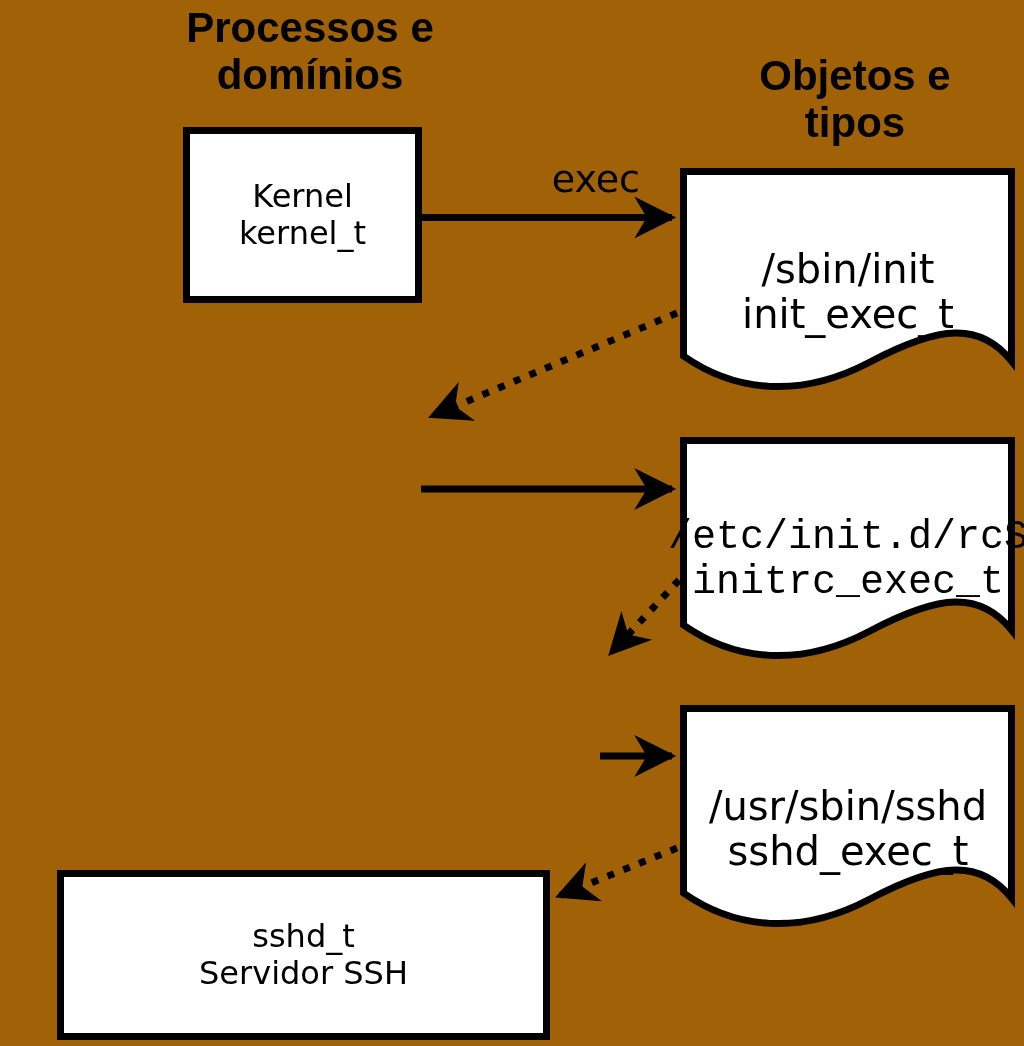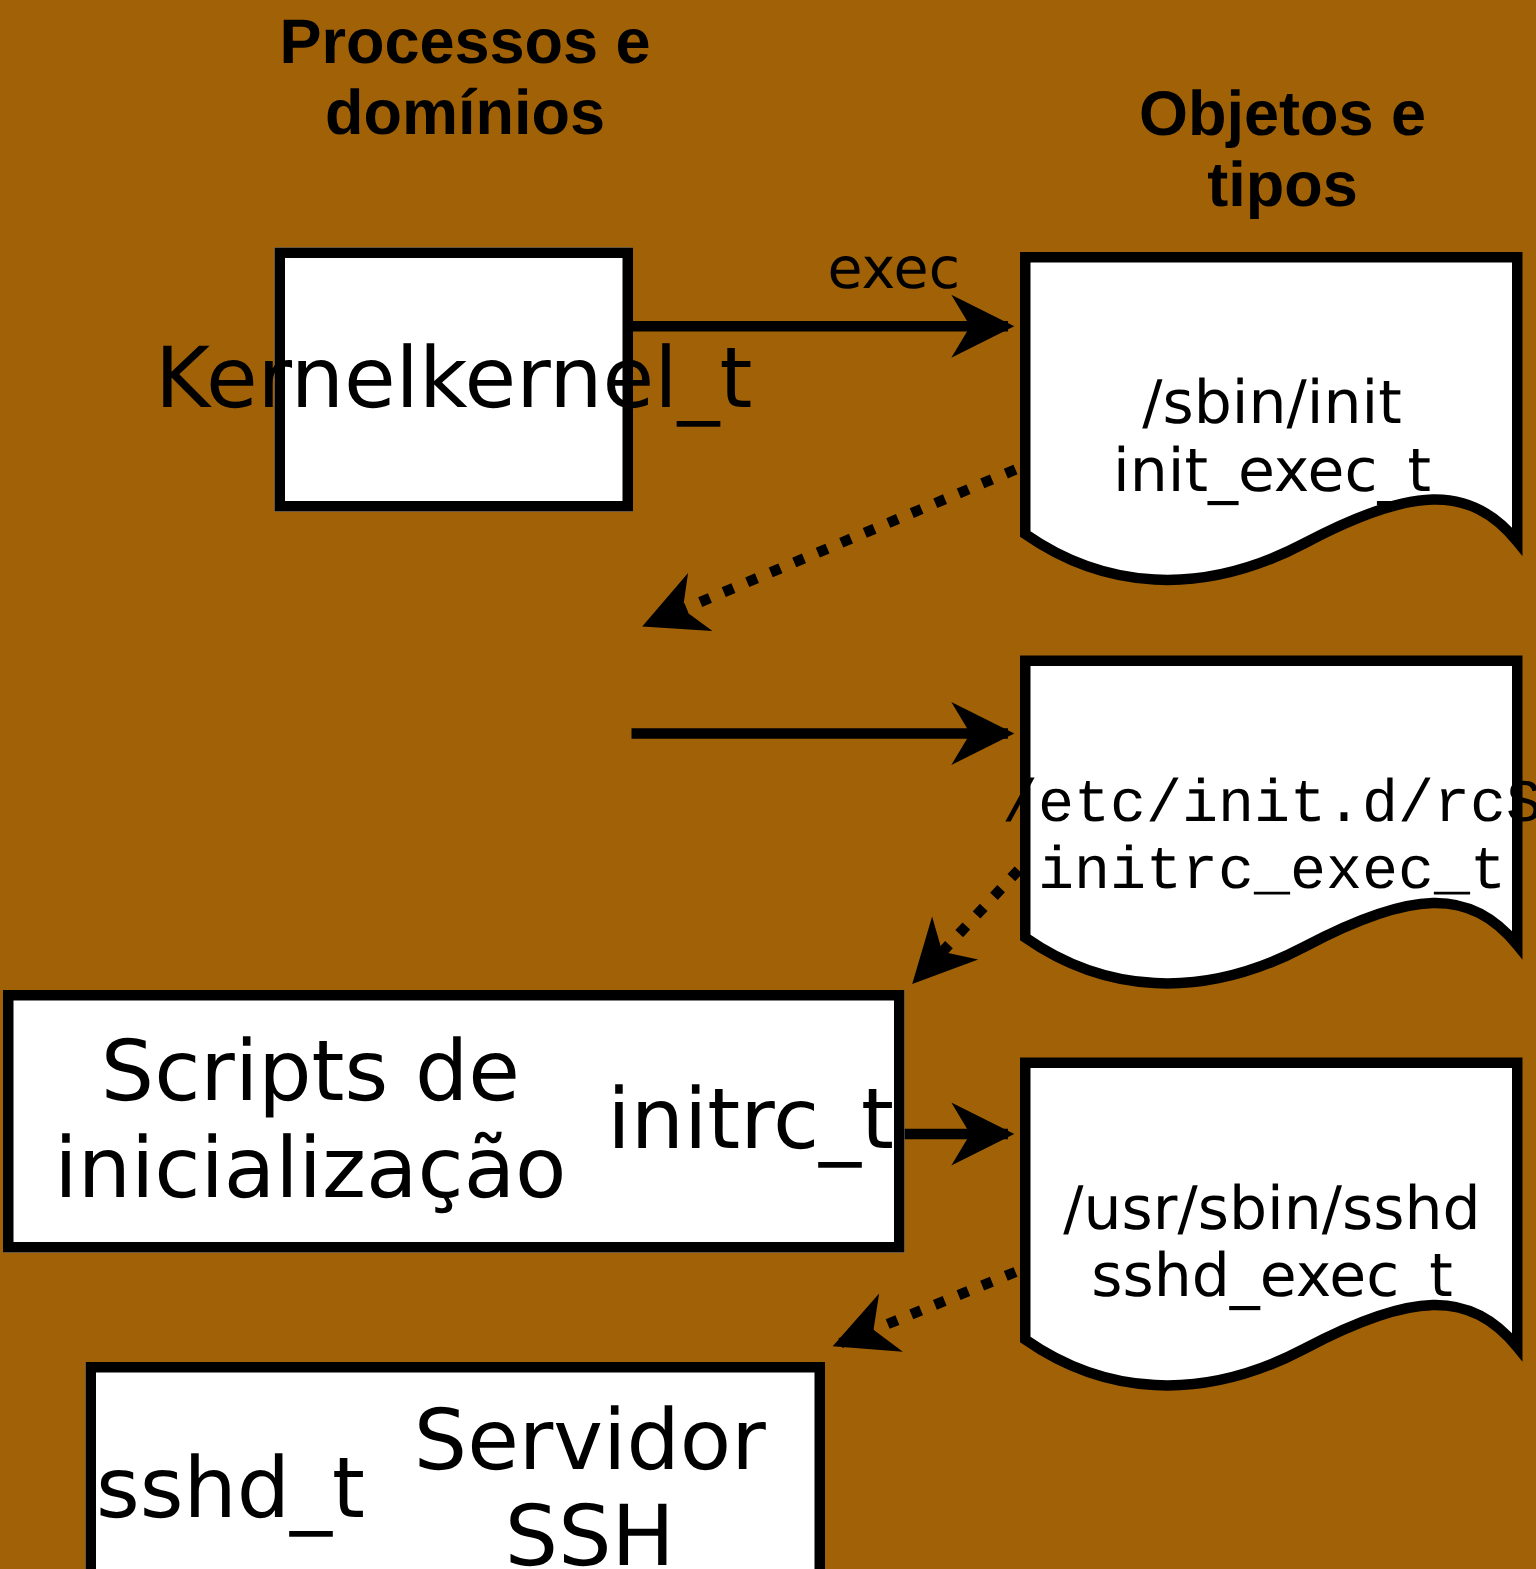--- a/index.html
+++ b/index.html
@@ -25,27 +25,26 @@
     font-size: 42px;
     line-height: 1.13;
     text-align: center;
   }
   .pbox {
     position: absolute;
     box-sizing: border-box;
     background: #ffffff;
     border: 7px solid #000000;
     display: flex;
-    flex-direction: row;
+    flex-direction: column;
     align-items: center;
     justify-content: center;
     text-align: center;
-    font-size: 56px;
+    font-size: 32px;
     line-height: 1.15;
-    margin-top: 38px;
   }
   .doc-label {
     position: absolute;
     display: flex;
     flex-direction: column;
     align-items: center;
     justify-content: flex-end;
     text-align: center;
     font-size: 40px;
     line-height: 1.12;
@@ -86,24 +85,20 @@
     <line class="dotted-arrow" x1="677" y1="848" x2="559" y2="896" marker-end="url(#ah)"></line>
   </svg>
 
   <div class="col-header" style="left:150px; top:4px; width:320px;">Processos e domínios</div>
   <div class="col-header" style="left:743px; top:4px; width:224px;margin-top:48px;">Objetos e tipos</div>
 
   <div class="pbox" style="left:183px; top:127px; width:239px; height:176px;">
     <span>Kernel</span>
     <span>kernel_t</span>
   </div>
-  <div class="pbox" style="left:2px; top:622px; width:601px; height:175px;">
-    <span>Scripts de inicialização</span>
-    <span>initrc_t</span>
-  </div>
   <div class="pbox" style="left:57px; top:870px; width:493px; height:170px;">
     <span>sshd_t</span>
     <span>Servidor SSH</span>
   </div>
 
   <div class="doc-label" style="left:684px; top:172px; width:328px; height:165px;">
     <span>/sbin/init</span>
     <span>init_exec_t</span>
   </div>
   <div class="doc-label" style="left:684px; top:441px; width:328px; height:165px;font-family:Liberation Mono, monospace;">

